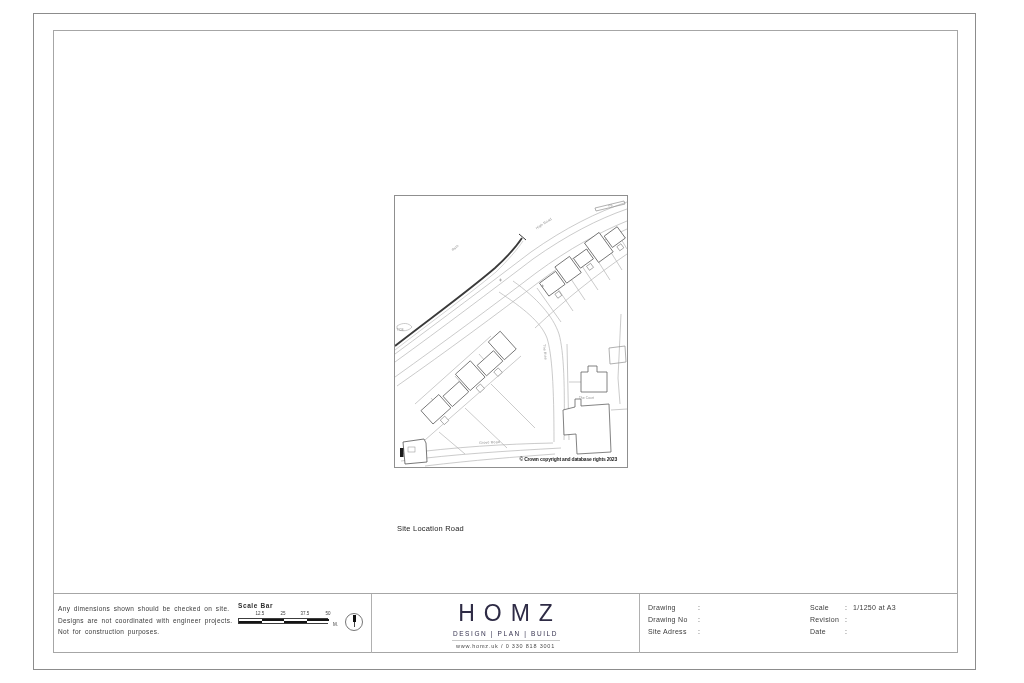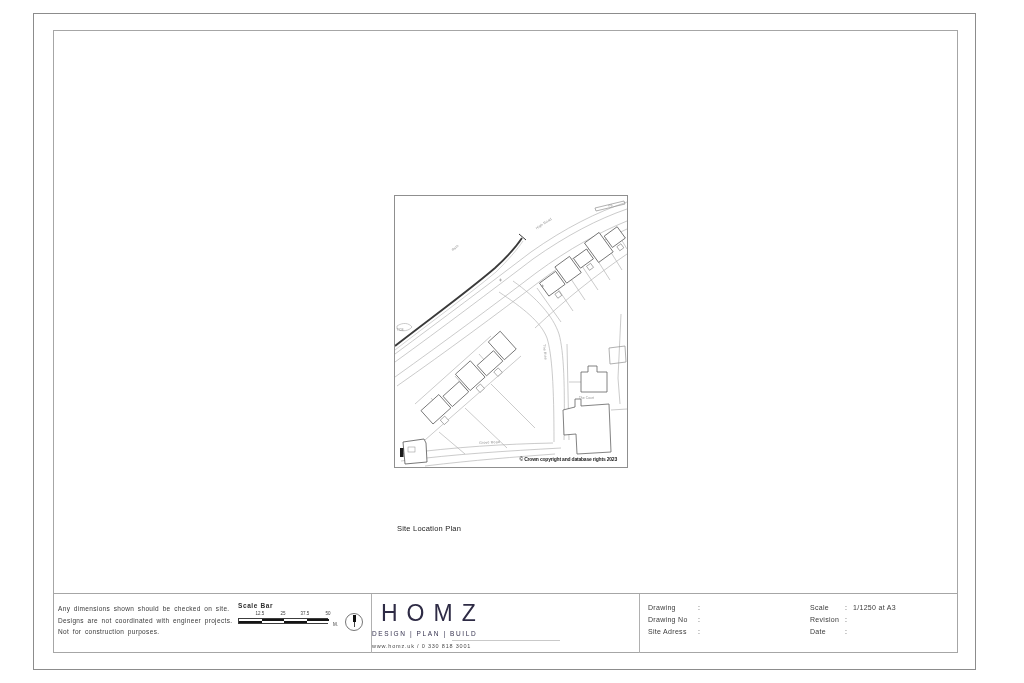--- a/index.html
+++ b/index.html
@@ -39,21 +39,21 @@
   .scalebar-bar div{position:absolute;width:22.5px;height:2px;}
   .sb-a{background:#141414;} .sb-b{background:#ffffff;}
   .scalebar-unit{position:absolute;right:0;top:20px;font-size:4.5px;color:#3c3c3c;}
 
   
   .north-arrow{position:absolute;left:292px;top:19px;width:16px;height:16px;border:1px solid #777;border-radius:50%;}
   .north-arrow .needle{position:absolute;left:6.5px;top:1px;width:3px;height:7px;background:#111;}
   .north-arrow .tail{position:absolute;left:7.5px;top:8px;width:1px;height:5px;background:#444;}
 
   
-  .logo-wrap{position:absolute;left:0;top:6px;width:100%;text-align:left;}
+  .logo-wrap{position:absolute;left:0;top:6px;width:100%;text-align:center;}
   .logo-name{font-size:23px;letter-spacing:9px;text-indent:9px;color:#2e2b45;font-weight:400;}
   .logo-tagline{margin-top:3px;font-size:6.5px;letter-spacing:1.6px;color:#34314e;}
   .logo-divider{width:108px;height:1px;background:#c9c9c9;margin:3px auto 0 auto;}
   .logo-contact{margin-top:2px;font-size:5.5px;letter-spacing:.8px;color:#4a4a4a;}
 
   
   .info-col{position:absolute;top:9px;font-size:7px;letter-spacing:.3px;color:#3a3a3a;}
   .info-col-left{left:8px;}
   .info-col-right{left:170px;}
   .info-row{display:flex;height:12px;line-height:9px;}
@@ -158,21 +158,21 @@
   <span class="map-label" style="left:140px;top:31px;transform:rotate(-33deg);">High Road</span>
   <span class="map-label" style="left:56px;top:53px;transform:rotate(-40deg);">Path</span>
   <span class="map-label" style="left:151px;top:148px;transform:rotate(84deg);">The Rise</span>
   <span class="map-label" style="left:84px;top:245px;transform:rotate(-3deg);">Grove Road</span>
   <span class="map-label" style="left:184px;top:200px;font-size:3px;">The Court</span>
   <span class="map-label" style="left:213px;top:8px;font-size:3px;transform:rotate(-14deg);">FB</span>
   <span class="map-label" style="left:2px;top:132px;font-size:3px;">TCB</span>
   <span class="map-copyright">© Crown copyright and database rights 2023</span>
 </div>
 
-<div class="figure-caption">Site Location Plan</div>
+<div class="figure-caption">Site Location Road</div>
 
 <div class="titleblock">
 
   <div class="tb-cell cell-notes">
     <div class="notes">
       <div>Any dimensions shown should be checked on site.</div>
       <div>Designs are not coordinated with engineer projects.</div>
       <div>Not for construction purposes.</div>
     </div>
     <div class="scalebar">

